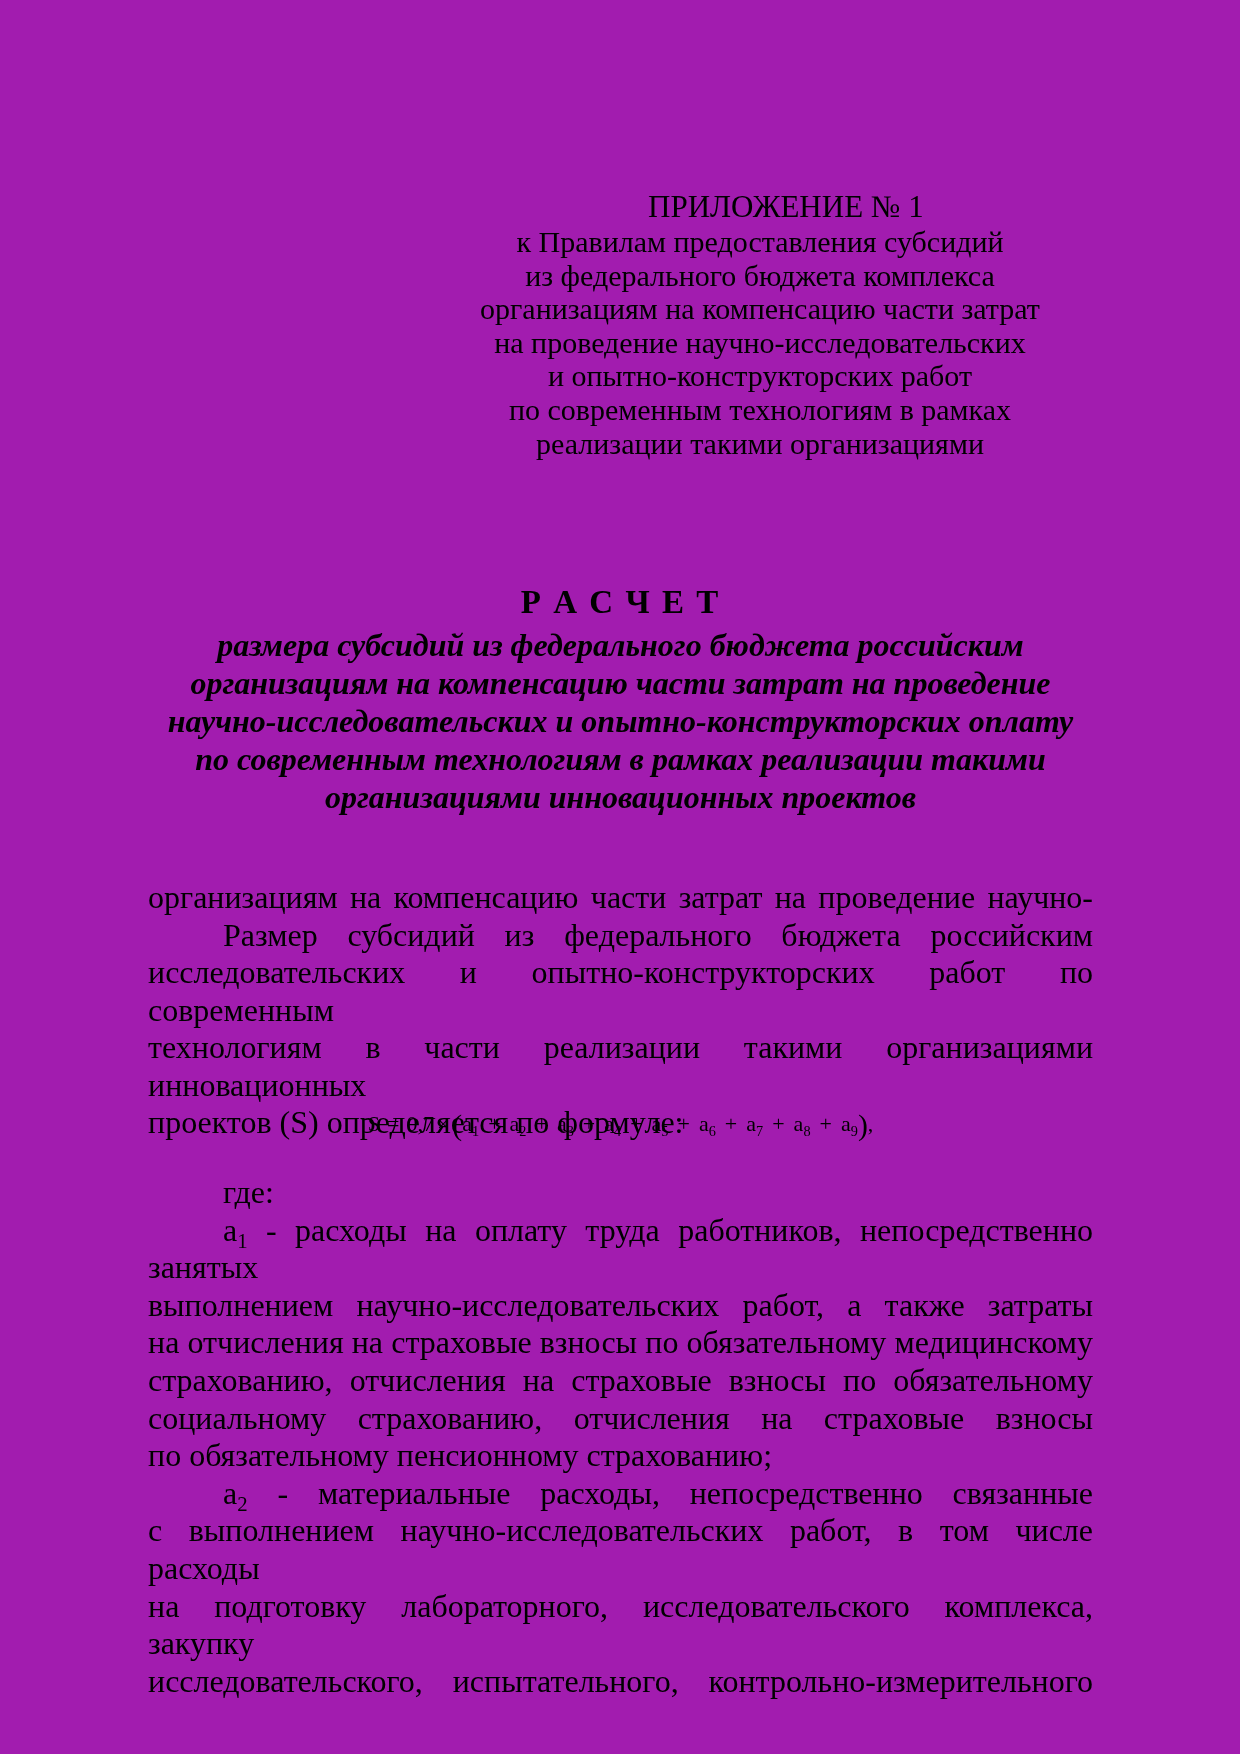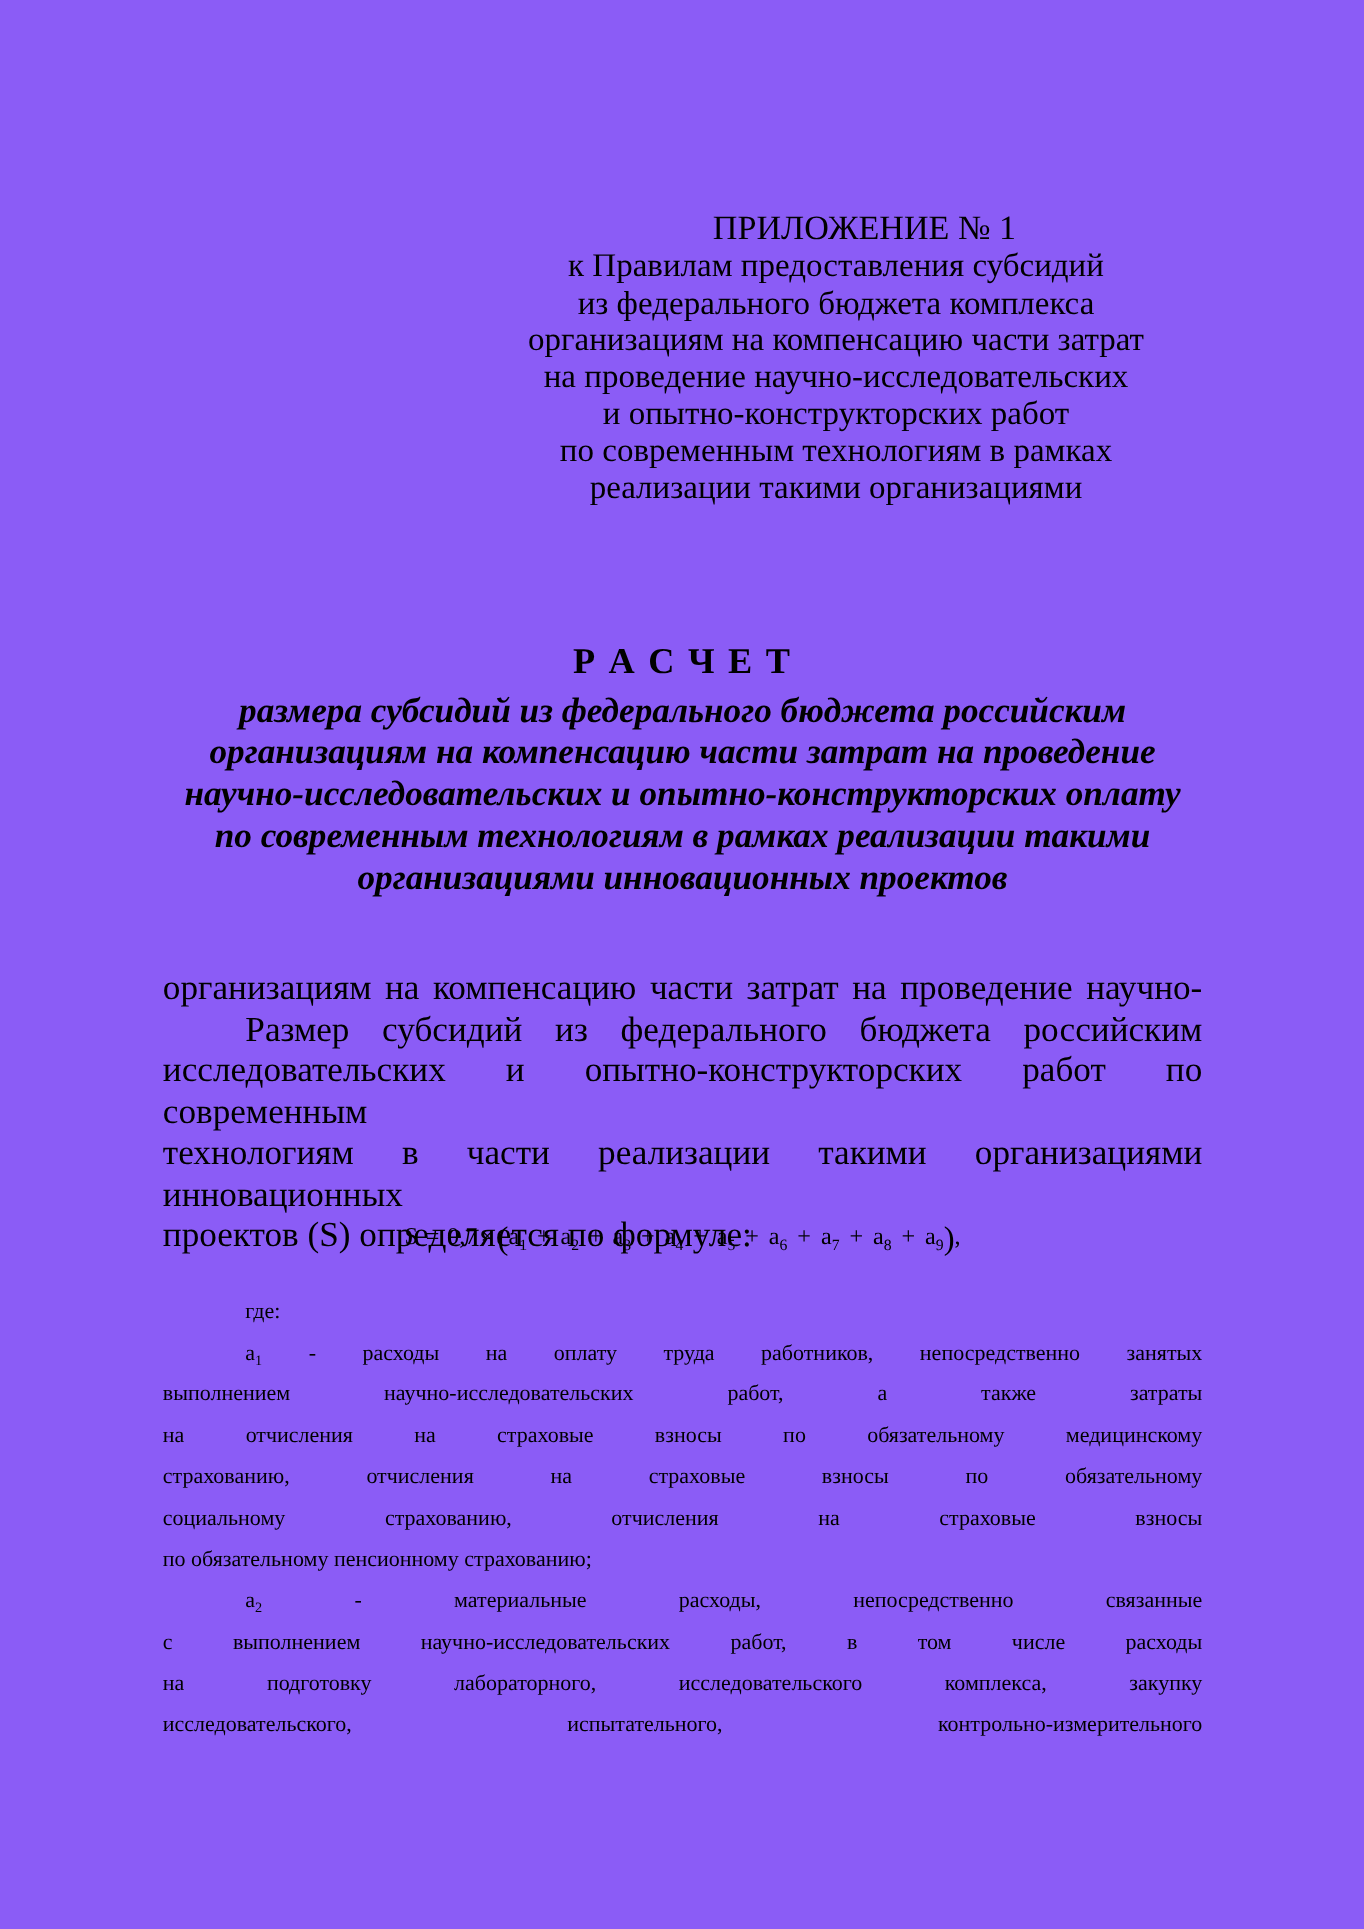--- a/index.html
+++ b/index.html
@@ -4,21 +4,21 @@
 <style>
   html, body {
     margin: 0;
     padding: 0;
     background: #ffffff;
   }
   .page {
     position: relative;
     width: 1240px;
     height: 1754px;
-    background: #8b5cf6;
+    background: #a21caf;
     color: #000000;
     font-family: "Liberation Serif", "DejaVu Serif", serif;
     overflow: hidden;
   }
   
   .appendix-heading {
     position: absolute;
     left: 648px;
     top: 190px;
     font-size: 31px;
@@ -64,21 +64,21 @@
     top: 879px;
     width: 945px;
     font-size: 32px;
     line-height: 37.5px;
   }
   .where-section {
     position: absolute;
     left: 148px;
     top: 1174px;
     width: 945px;
-    font-size: 20px;
+    font-size: 32px;
     line-height: 37.6px;
   }
   .line { white-space: normal; }
   .line.justify {
     text-align: justify;
     text-align-last: justify;
   }
   .line.left { text-align: left; }
   .line.indent { text-indent: 75px; }
   sub {

